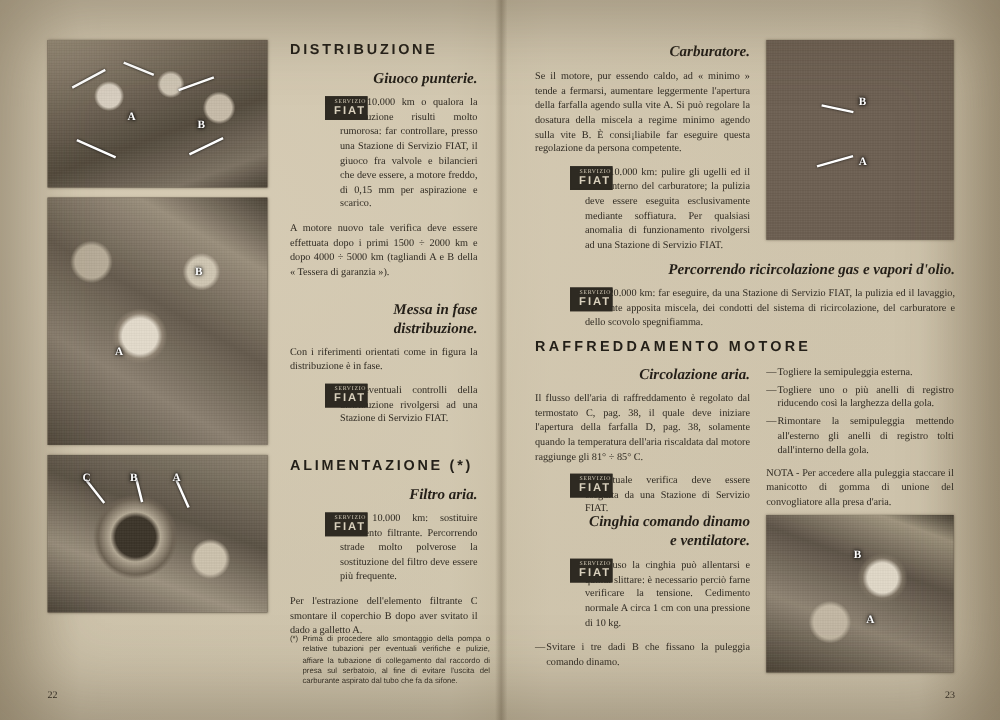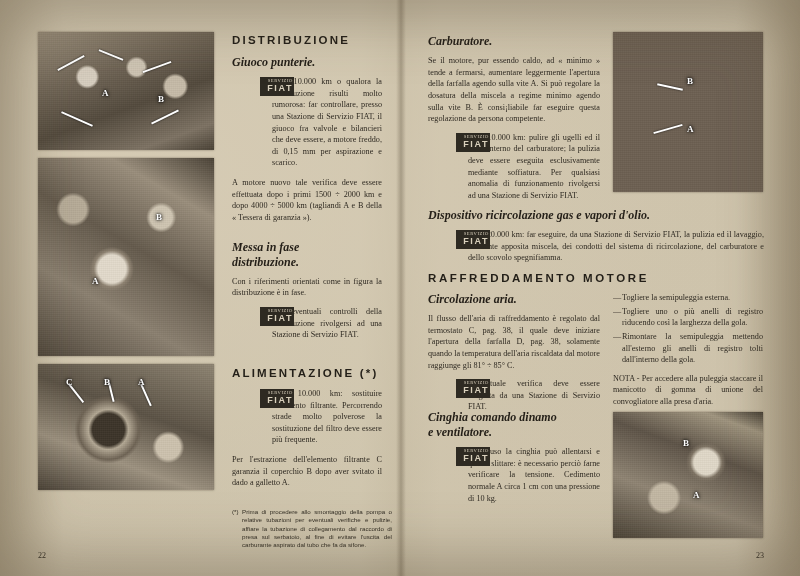--- a/index.html
+++ b/index.html
@@ -137,20 +137,21 @@
     color: #231f18;
   }
   h3.sub {
     font-family: "Liberation Serif", serif;
     font-style: italic;
     font-weight: bold;
     font-size: 12px;
     margin: 0 0 6px 0;
     color: #241f18;
     line-height: 1.25;
+    text-align: right;
   }
   p.body {
     font-size: 8.2px;
     line-height: 1.42;
     margin: 0 0 7px 0;
     text-align: justify;
     hyphens: auto;
   }
   p.body b { font-weight: normal; }
   .note-block {
@@ -289,30 +290,31 @@
 
       <div class="note-block">
         <div class="fiat-badge">
           <span class="sv">SERVIZIO</span>
           <span class="ft">FIAT</span>
         </div>
         <p class="body">Per eventuali controlli della distribuzione rivolgersi ad una Stazione di Servizio FIAT.</p>
       </div>
 
       <h2 class="sect" style="margin-top:26px;">ALIMENTAZIONE (*)</h2>
+      <h3 class="sub">Filtro aria.</h3>
 
       <div class="note-block">
         <div class="fiat-badge">
           <span class="sv">SERVIZIO</span>
           <span class="ft">FIAT</span>
         </div>
         <p class="body">Ogni 10.000 km: sostituire l'elemento filtrante. Percorrendo strade molto polverose la sostituzione del filtro deve essere più frequente.</p>
       </div>
 
-      <p class="body" style="margin-top:8px;">Per l'estrazione dell'elemento filtrante C garanzia il coperchio B dopo aver svitato il dado a galletto A.</p>
+      <p class="body" style="margin-top:8px;">Per l'estrazione dell'elemento filtrante C smontare il coperchio B dopo aver svitato il dado a galletto A.</p>
     </div>
 
     <div class="footnote" style="position:absolute; left:232px; top:508px; width:150px;">
       <span>Prima di procedere allo smontaggio della pompa o relative tubazioni per eventuali verifiche e pulizie, affiare la tubazione di collegamento dal raccordo di presa sul serbatoio, al fine di evitare l'uscita del carburante aspirato dal tubo che fa da sifone.</span>
     </div>
 
     <div class="pagenum pn-left">22</div>
   </div>
 
   <div class="page page-right">
@@ -342,21 +344,21 @@
       <div class="note-block">
         <div class="fiat-badge">
           <span class="sv">SERVIZIO</span>
           <span class="ft">FIAT</span>
         </div>
         <p class="body">Ogni 10.000 km: pulire gli ugelli ed il filtro interno del carburatore; la pulizia deve essere eseguita esclusivamente mediante soffiatura. Per qualsiasi anomalia di funzionamento rivolgersi ad una Stazione di Servizio FIAT.</p>
       </div>
     </div>
 
     <div class="col" style="left:28px; top:208px; width:336px;">
-      <h3 class="sub">Dispositivo ricircolazione gas e vapori d'olio.</h3>
+      <h3 class="sub">Percorrendo ricircolazione gas e vapori d'olio.</h3>
       <div class="note-block">
         <div class="fiat-badge">
           <span class="sv">SERVIZIO</span>
           <span class="ft">FIAT</span>
         </div>
         <p class="body">Ogni 20.000 km: far eseguire, da una Stazione di Servizio FIAT, la pulizia ed il lavaggio, mediante apposita miscela, dei condotti del sistema di ricircolazione, del carburatore e dello scovolo spegnifiamma.</p>
       </div>
     </div>
 
     <div class="col" style="left:28px; top:272px; width:336px;">
@@ -378,20 +380,23 @@
     <div class="col" style="left:28px; top:410px; width:172px;">
       <h3 class="sub" style="white-space:pre-line;">Cinghia comando dinamo
 e ventilatore.</h3>
       <div class="note-block">
         <div class="fiat-badge">
           <span class="sv">SERVIZIO</span>
           <span class="ft">FIAT</span>
         </div>
         <p class="body">Con l'uso la cinghia può allentarsi e quindi slittare: è necessario perciò farne verificare la tensione. Cedimento normale A circa 1 cm con una pressione di 10 kg.</p>
       </div>
+      <ul class="dashlist">
+        <li>Svitare i tre dadi B che fissano la puleggia comando dinamo.</li>
+      </ul>
     </div>
 
     <div class="col" style="left:213px; top:292px; width:150px;">
       <ul class="dashlist">
         <li>Togliere la semipuleggia esterna.</li>
         <li>Togliere uno o più anelli di registro riducendo così la larghezza della gola.</li>
         <li>Rimontare la semipuleggia mettendo all'esterno gli anelli di registro tolti dall'interno della gola.</li>
       </ul>
       <p class="body" style="margin-top:4px;">
         <b>NOTA</b><span> - </span><span>Per accedere alla puleggia staccare il manicotto di gomma di unione del convogliatore alla presa d'aria.</span>

